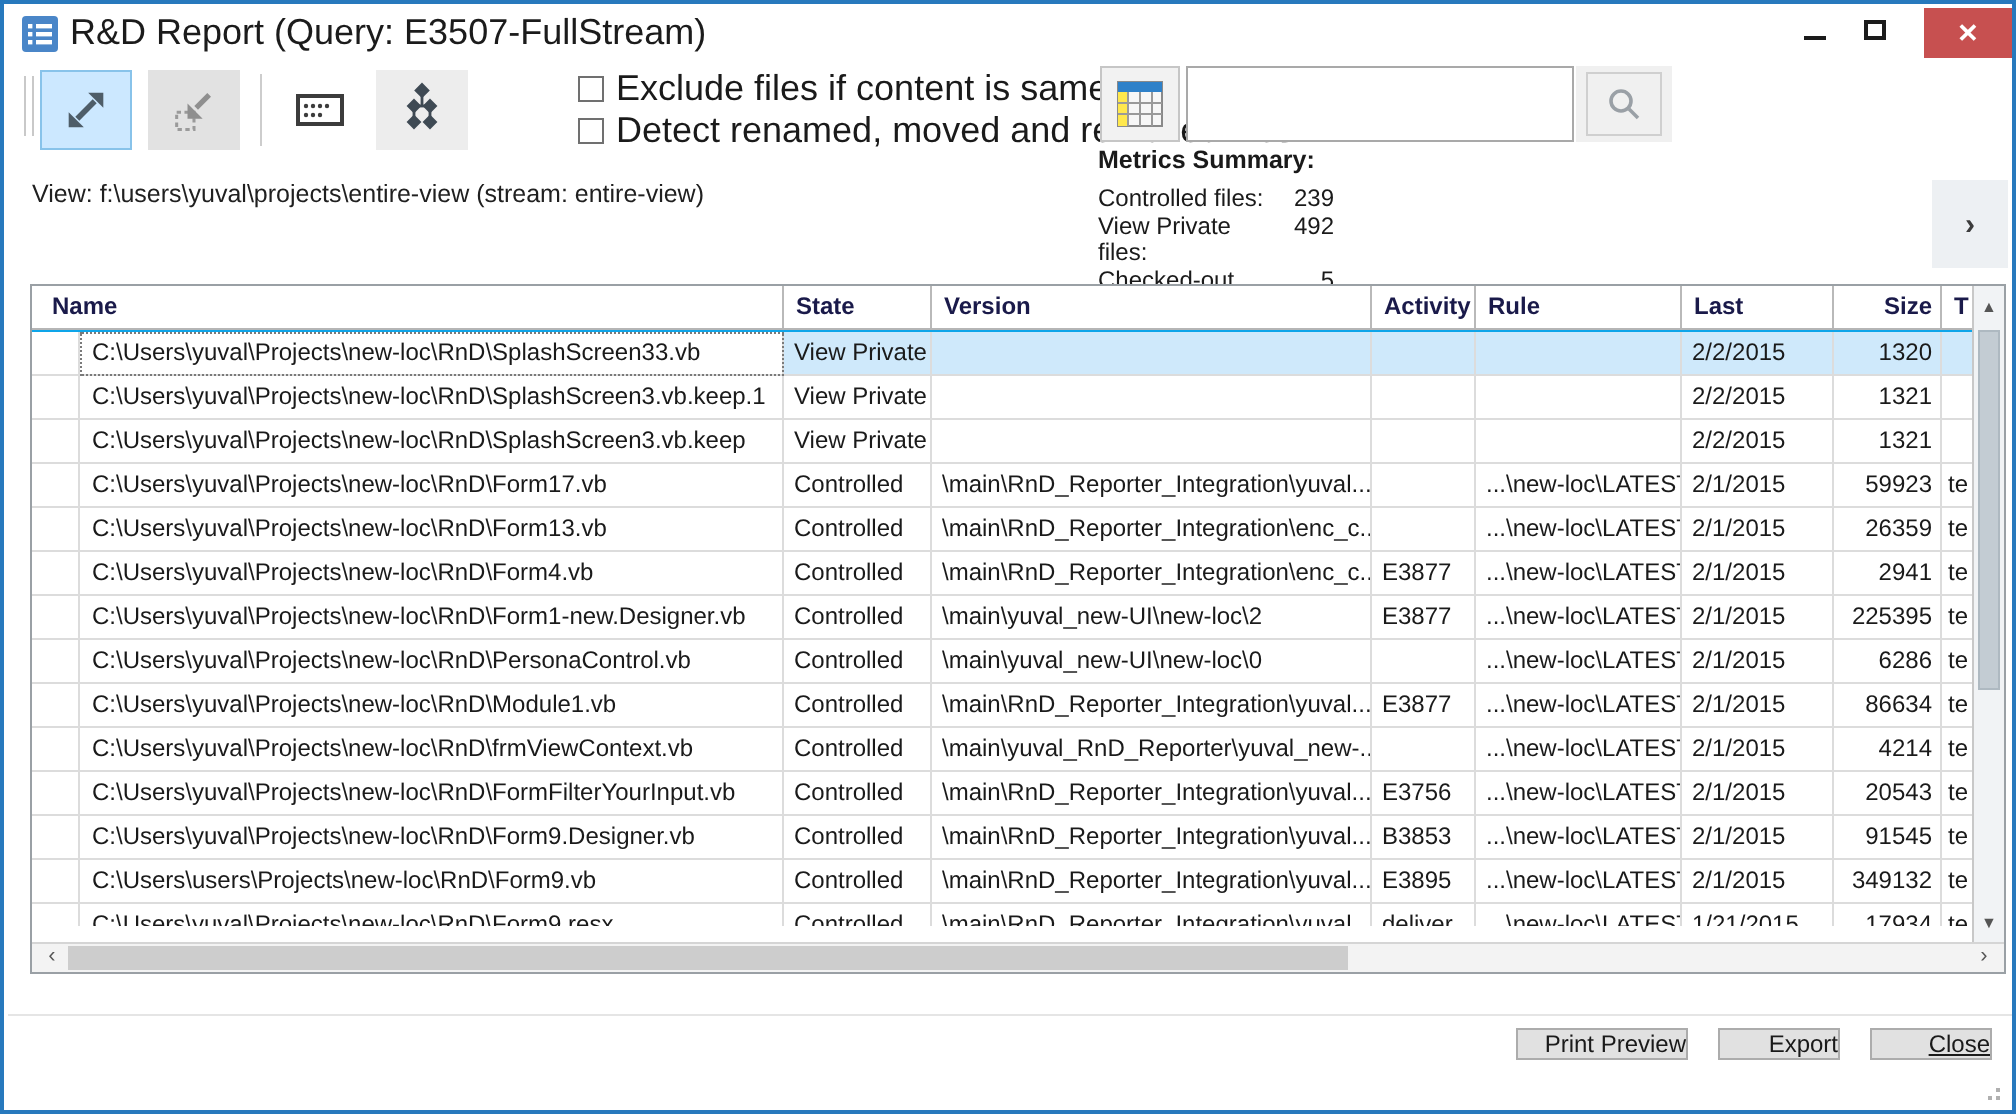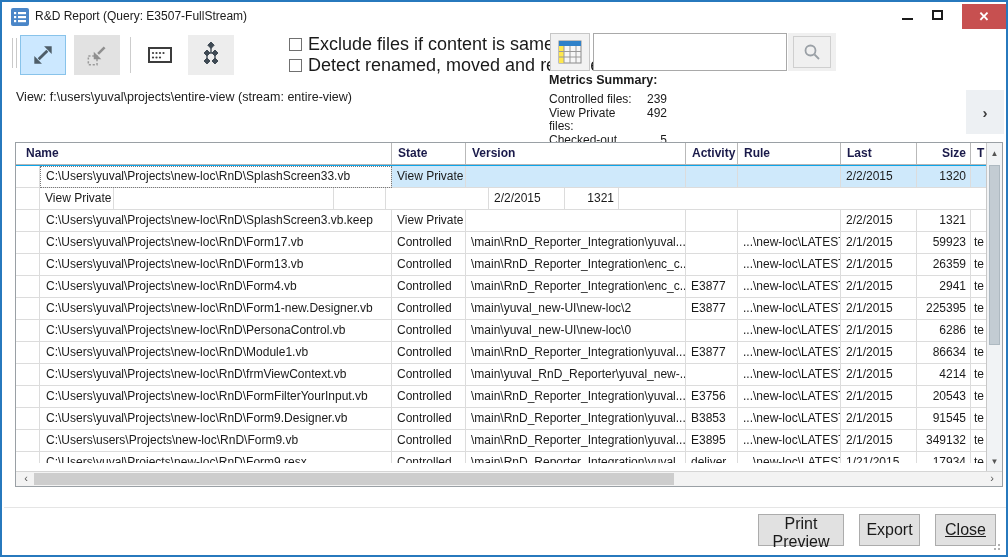--- a/index.html
+++ b/index.html
@@ -5,21 +5,21 @@
   * { margin:0; padding:0; box-sizing:border-box; }
   html,body { width:1008px; height:557px; background:#fff; }
   body { font-family:"Liberation Sans", sans-serif; color:#1a1a1a; }
 
   .window { position:relative; width:1008px; height:557px; background:#fff;
             border:2px solid #2779bd; overflow:hidden; }
 
   
   .titlebar { position:absolute; left:0; top:0; width:100%; height:30px; background:#fff; }
   .title-icon { position:absolute; left:9px; top:6px; width:18px; height:18px; }
-  .title-text { position:absolute; left:33px; top:0; line-height:29px; font-size:12px; color:#1b1b1b; }
+  .title-text { position:absolute; left:33px; top:0; line-height:29px; font-size:18px; color:#1b1b1b; }
   .win-btn { position:absolute; top:0; height:28px; text-align:center; cursor:default; }
   .btn-min  { left:890px; width:30px; }
   .btn-max  { left:920px; width:30px; }
   .min-glyph { position:absolute; left:10px; top:16px; width:11px; height:2px; background:#1b1b1b; }
   .max-glyph { position:absolute; left:10px; top:8px;  width:11px; height:10px; border:2px solid #1b1b1b; }
   .btn-close { left:960px; top:2px; width:44px; height:25px; background:#c75050; color:#fff;
                font-size:13px; font-weight:bold; line-height:25px; }
 
   
   .toolbar-grip { position:absolute; left:10px; top:36px; width:5px; height:30px;
@@ -107,23 +107,23 @@
   
   .hscroll { position:absolute; left:0; bottom:0; width:986px; height:15px; background:#f3f3f3;
              border-top:1px solid #d5d5d5; }
   .hs-left, .hs-right { position:absolute; top:0; width:16px; height:14px; text-align:center;
                         color:#555; font-size:11px; line-height:13px; }
   .hs-left { left:2px; } .hs-right { right:2px; }
   .hs-thumb { position:absolute; left:18px; top:1px; width:640px; height:12px; background:#cdcdcd; }
 
   
   .footer-line { position:absolute; left:2px; top:505px; width:1002px; height:1px; background:#e5e5e5; }
-  .dlg-btn { position:absolute; top:512px; height:32px; background:#e1e1e1;
-             border:1px solid #acacac; font-size:16px; font-family:"Liberation Sans", sans-serif;
-             text-align:center; color:#1a1a1a; }
+  .dlg-btn { position:absolute; top:512px; height:16px; background:#e1e1e1;
+             border:1px solid #acacac; font-size:12px; font-family:"Liberation Sans", sans-serif;
+             text-align:right; color:#1a1a1a; }
   .btn-print { left:756px; width:86px; }
   .btn-export { left:857px; width:61px; }
   .btn-close2 { left:933px; width:61px;text-decoration:underline; }
   .resize-grip { position:absolute; right:6px; bottom:5px; width:10px; height:10px; }
   .resize-grip i { position:absolute; width:2px; height:2px; background:#b0b0b0; }
 </style>
 </head>
 <body>
 
 <div class="window">
@@ -274,20 +274,21 @@
             <div class="td col-state">View Private</div>
             <div class="td col-version"></div>
             <div class="td col-activity"></div>
             <div class="td col-rule"></div>
             <div class="td col-last">2/2/2015</div>
             <div class="td col-size">1320</div>
             <div class="td col-type"></div>
           </div>
           <div class="tr">
             <div class="td col-rowhead"></div>
+            <div class="td col-name">C:\Users\yuval\Projects\new-loc\RnD\SplashScreen3.vb.keep.1</div>
             <div class="td col-state">View Private</div>
             <div class="td col-version"></div>
             <div class="td col-activity"></div>
             <div class="td col-rule"></div>
             <div class="td col-last">2/2/2015</div>
             <div class="td col-size">1321</div>
             <div class="td col-type"></div>
           </div>
           <div class="tr">
             <div class="td col-rowhead"></div>

